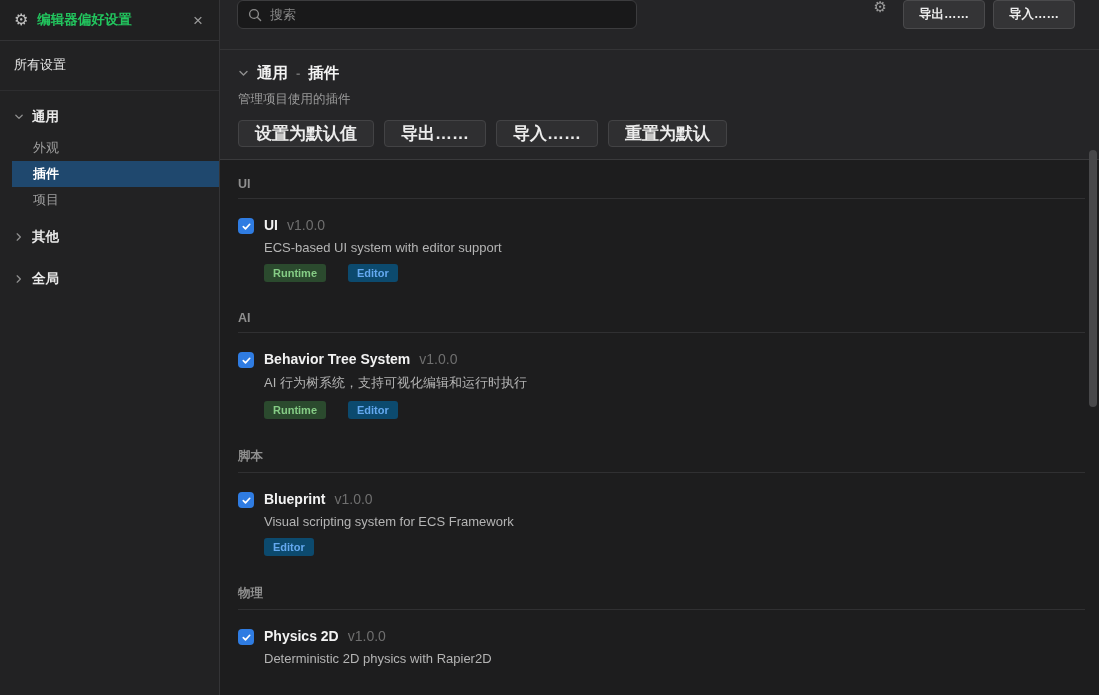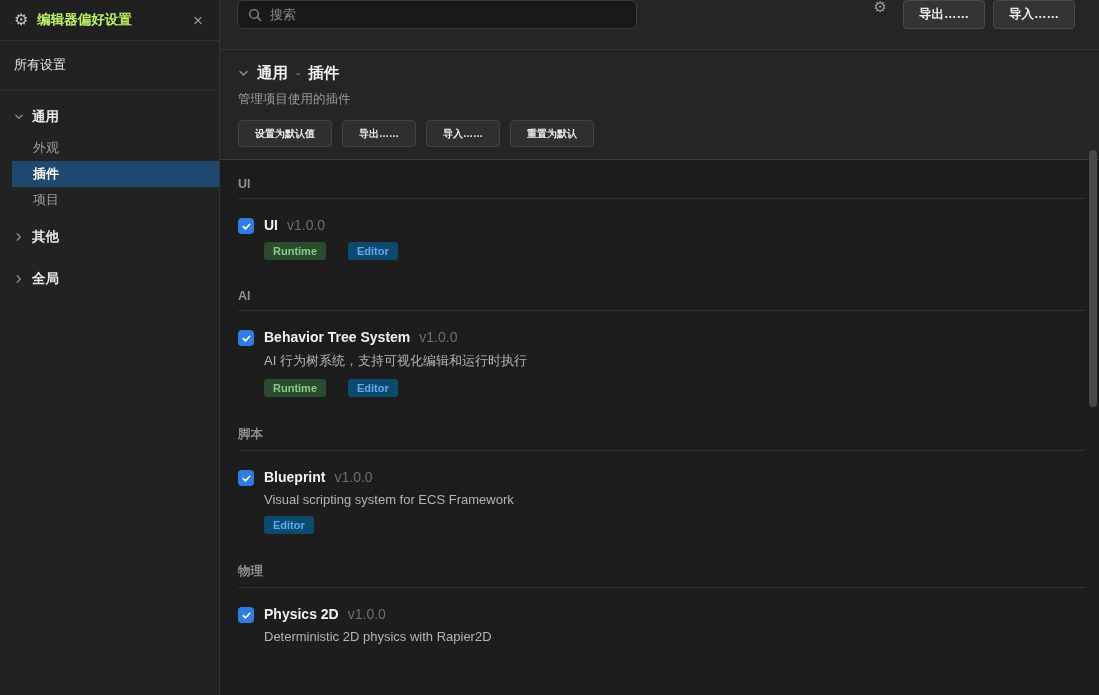--- a/index.html
+++ b/index.html
@@ -15,21 +15,21 @@
     width:220px; min-width:220px; height:100%;
     background:#222223; border-right:1px solid #343436;
     display:flex; flex-direction:column;
   }
   .sidebar-header {
     height:41px; display:flex; align-items:center;
     padding:0 12px 0 14px; border-bottom:1px solid #333335;
     background:#202021;
   }
   .sidebar-header .gear { color:#c0c0c0; font-size:16px; line-height:1; margin-right:9px; font-family:"DejaVu Sans",sans-serif; }
-  .sidebar-header .title { font-weight:bold; font-size:13.5px; color:#bef264; flex:1; }
+  .sidebar-header .title { font-weight:bold; font-size:13.5px; color:#22c55e; flex:1; }
   .sidebar-header .close { color:#9a9a9a; font-size:17px; line-height:1; cursor:pointer; padding:2px 4px; }
   .all-settings {
     padding:15px 14px 16px 14px; color:#e5e5e5; font-size:13px;
     border-bottom:1px solid #2d2d2f; cursor:pointer;
   }
   .tree { padding-top:8px; }
   .tree-group { display:flex; align-items:center; gap:8px; padding:9px 14px; cursor:pointer; }
   .tree-group .chev { color:#8f8f8f; display:inline-flex; }
   .tree-group .glabel { font-weight:bold; font-size:13.5px; color:#e9e9e9; }
   .tree-children { margin-left:12px; margin-bottom:4px; }
@@ -72,21 +72,21 @@
     border-bottom:1px solid #3a3a3c;
   }
   .breadcrumb { display:flex; align-items:center; gap:8px; cursor:pointer; }
   .breadcrumb .chev { color:#8f8f8f; display:inline-flex; }
   .breadcrumb .crumb { font-weight:bold; font-size:15.5px; color:#f2f2f2; }
   .breadcrumb .sep { color:#6f6f6f; font-size:13px; font-weight:bold; }
   .subtitle { color:#9a9a9a; font-size:12.5px; margin-top:7px; }
   .actions { display:flex; gap:10px; margin-top:12px; }
   .actions .btn {
     background:#2f2f31; border:1px solid #434345; height:27px;
-    font-size:10px; padding:0 16px;
+    font-size:17px; padding:0 16px;
   }
 
   
   .section-header {
     height:41px; background:#2a2a2c; display:flex; align-items:center;
     gap:9px; padding:0 18px; cursor:pointer;
   }
   .section-header .chev { color:#8f8f8f; display:inline-flex; }
   .section-header .slabel { font-weight:bold; font-size:13.5px; color:#ededed; }
 
@@ -210,20 +210,21 @@
             <span class="checkbox">
               <svg width="11" height="11" viewBox="0 0 12 12">
                 <path d="M2.5 6.2l2.4 2.4 4.6-5" fill="none" stroke="#ffffff" stroke-width="1.8" stroke-linecap="round" stroke-linejoin="round"></path>
               </svg>
             </span>
             <div class="pbody">
               <div class="prow">
                 <span class="pname">UI</span>
                 <span class="pver">v1.0.0</span>
               </div>
+              <div class="pdesc">ECS-based UI system with editor support</div>
               <div class="pbadges">
                 <span class="badge badge-runtime">Runtime</span>
                 <span class="badge badge-editor">Editor</span>
               </div>
             </div>
           </div>
         </div>
         <div class="category">
           <div class="cat-label">AI</div>
           <div class="cat-divider"></div>

